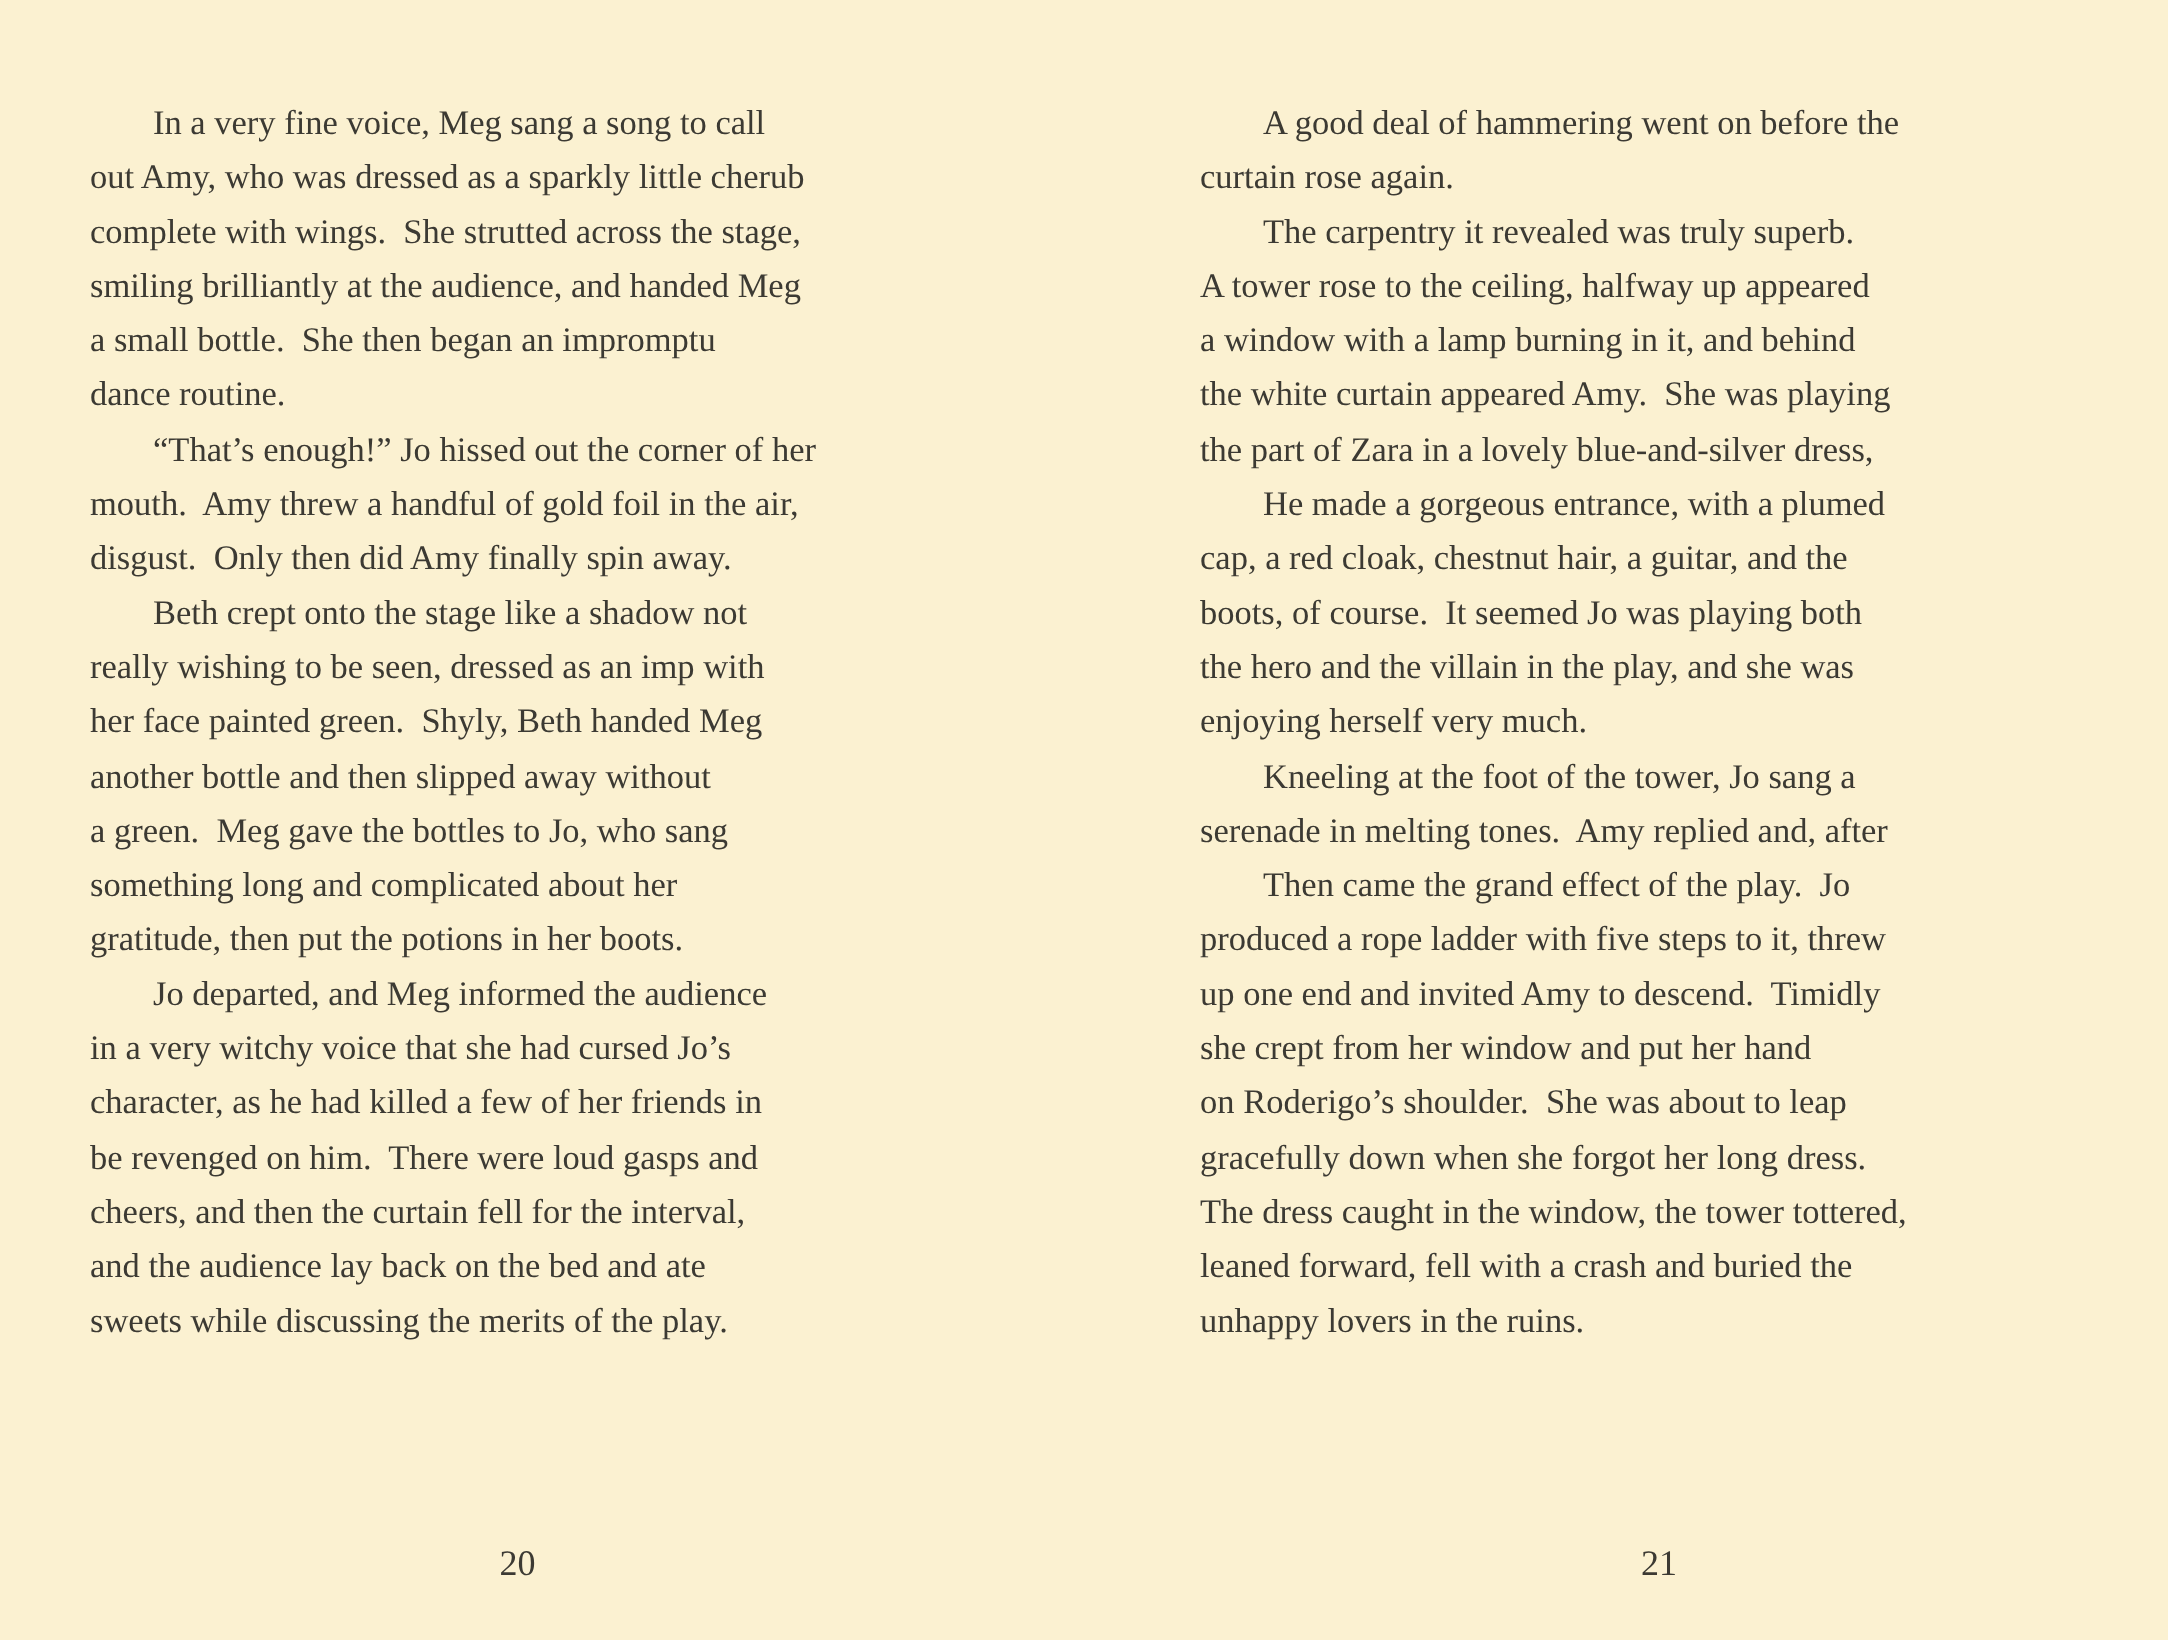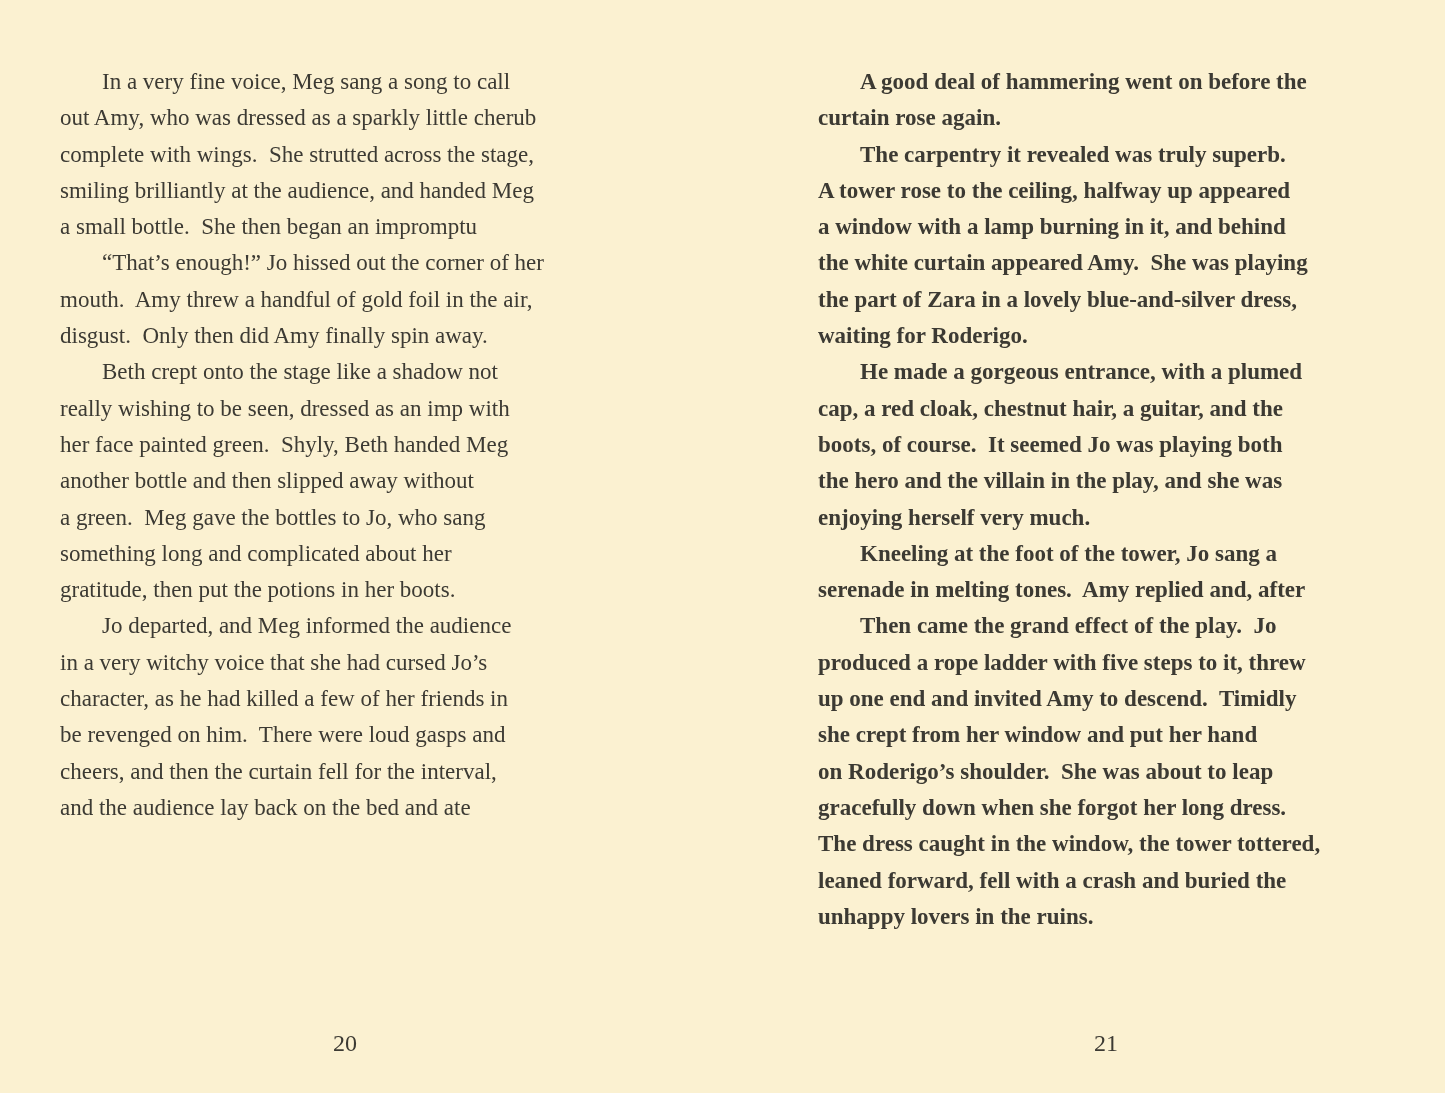--- a/index.html
+++ b/index.html
@@ -26,21 +26,21 @@
     height: 1093px;
     flex: 0 0 auto;
   }
   .text-block {
     position: absolute;
     top: 64px;
     width: 600px;
     font-size: 23px;
   }
   .page-left .text-block { left: 60px; }
-  .page-right .text-block { left: 96px; font-weight: bold; }
+  .page-right .text-block { left: 78px; }
   .paragraph { margin: 0; }
   .line {
     white-space: pre;       
     line-height: 36.3px;
     height: 36.3px;
   }
   .line.first { padding-left: 42px; }
   .page-number {
     position: absolute;
     top: 1028px;
@@ -56,20 +56,21 @@
 
 <div class="spread">
   <div class="page page-left">
     <div class="text-block">
         <div class="paragraph">
           <div class="line first">In a very fine voice, Meg sang a song to call</div>
           <div class="line">out Amy, who was dressed as a sparkly little cherub</div>
           <div class="line">complete with wings.  She strutted across the stage,</div>
           <div class="line">smiling brilliantly at the audience, and handed Meg</div>
           <div class="line">a small bottle.  She then began an impromptu</div>
+          <div class="line">dance routine.</div>
         </div>
         <div class="paragraph">
           <div class="line first">“That’s enough!” Jo hissed out the corner of her</div>
           <div class="line">mouth.  Amy threw a handful of gold foil in the air,</div>
           <div class="line">disgust.  Only then did Amy finally spin away.</div>
         </div>
         <div class="paragraph">
           <div class="line first">Beth crept onto the stage like a shadow not</div>
           <div class="line">really wishing to be seen, dressed as an imp with</div>
           <div class="line">her face painted green.  Shyly, Beth handed Meg</div>
@@ -78,37 +79,37 @@
           <div class="line">something long and complicated about her</div>
           <div class="line">gratitude, then put the potions in her boots.</div>
         </div>
         <div class="paragraph">
           <div class="line first">Jo departed, and Meg informed the audience</div>
           <div class="line">in a very witchy voice that she had cursed Jo’s</div>
           <div class="line">character, as he had killed a few of her friends in</div>
           <div class="line">be revenged on him.  There were loud gasps and</div>
           <div class="line">cheers, and then the curtain fell for the interval,</div>
           <div class="line">and the audience lay back on the bed and ate</div>
+          <div class="line">sweets while discussing the merits of the play.</div>
         </div>
       </div>
     <div class="page-number">20</div>
   </div>
   <div class="page page-right">
     <div class="text-block">
         <div class="paragraph">
           <div class="line first">A good deal of hammering went on before the</div>
           <div class="line">curtain rose again.</div>
         </div>
         <div class="paragraph">
           <div class="line first">The carpentry it revealed was truly superb.</div>
           <div class="line">A tower rose to the ceiling, halfway up appeared</div>
           <div class="line">a window with a lamp burning in it, and behind</div>
           <div class="line">the white curtain appeared Amy.  She was playing</div>
           <div class="line">the part of Zara in a lovely blue-and-silver dress,</div>
-          <div class="line">waiting for Roderigo.</div>
         </div>
         <div class="paragraph">
           <div class="line first">He made a gorgeous entrance, with a plumed</div>
           <div class="line">cap, a red cloak, chestnut hair, a guitar, and the</div>
           <div class="line">boots, of course.  It seemed Jo was playing both</div>
           <div class="line">the hero and the villain in the play, and she was</div>
           <div class="line">enjoying herself very much.</div>
         </div>
         <div class="paragraph">
           <div class="line first">Kneeling at the foot of the tower, Jo sang a</div>

